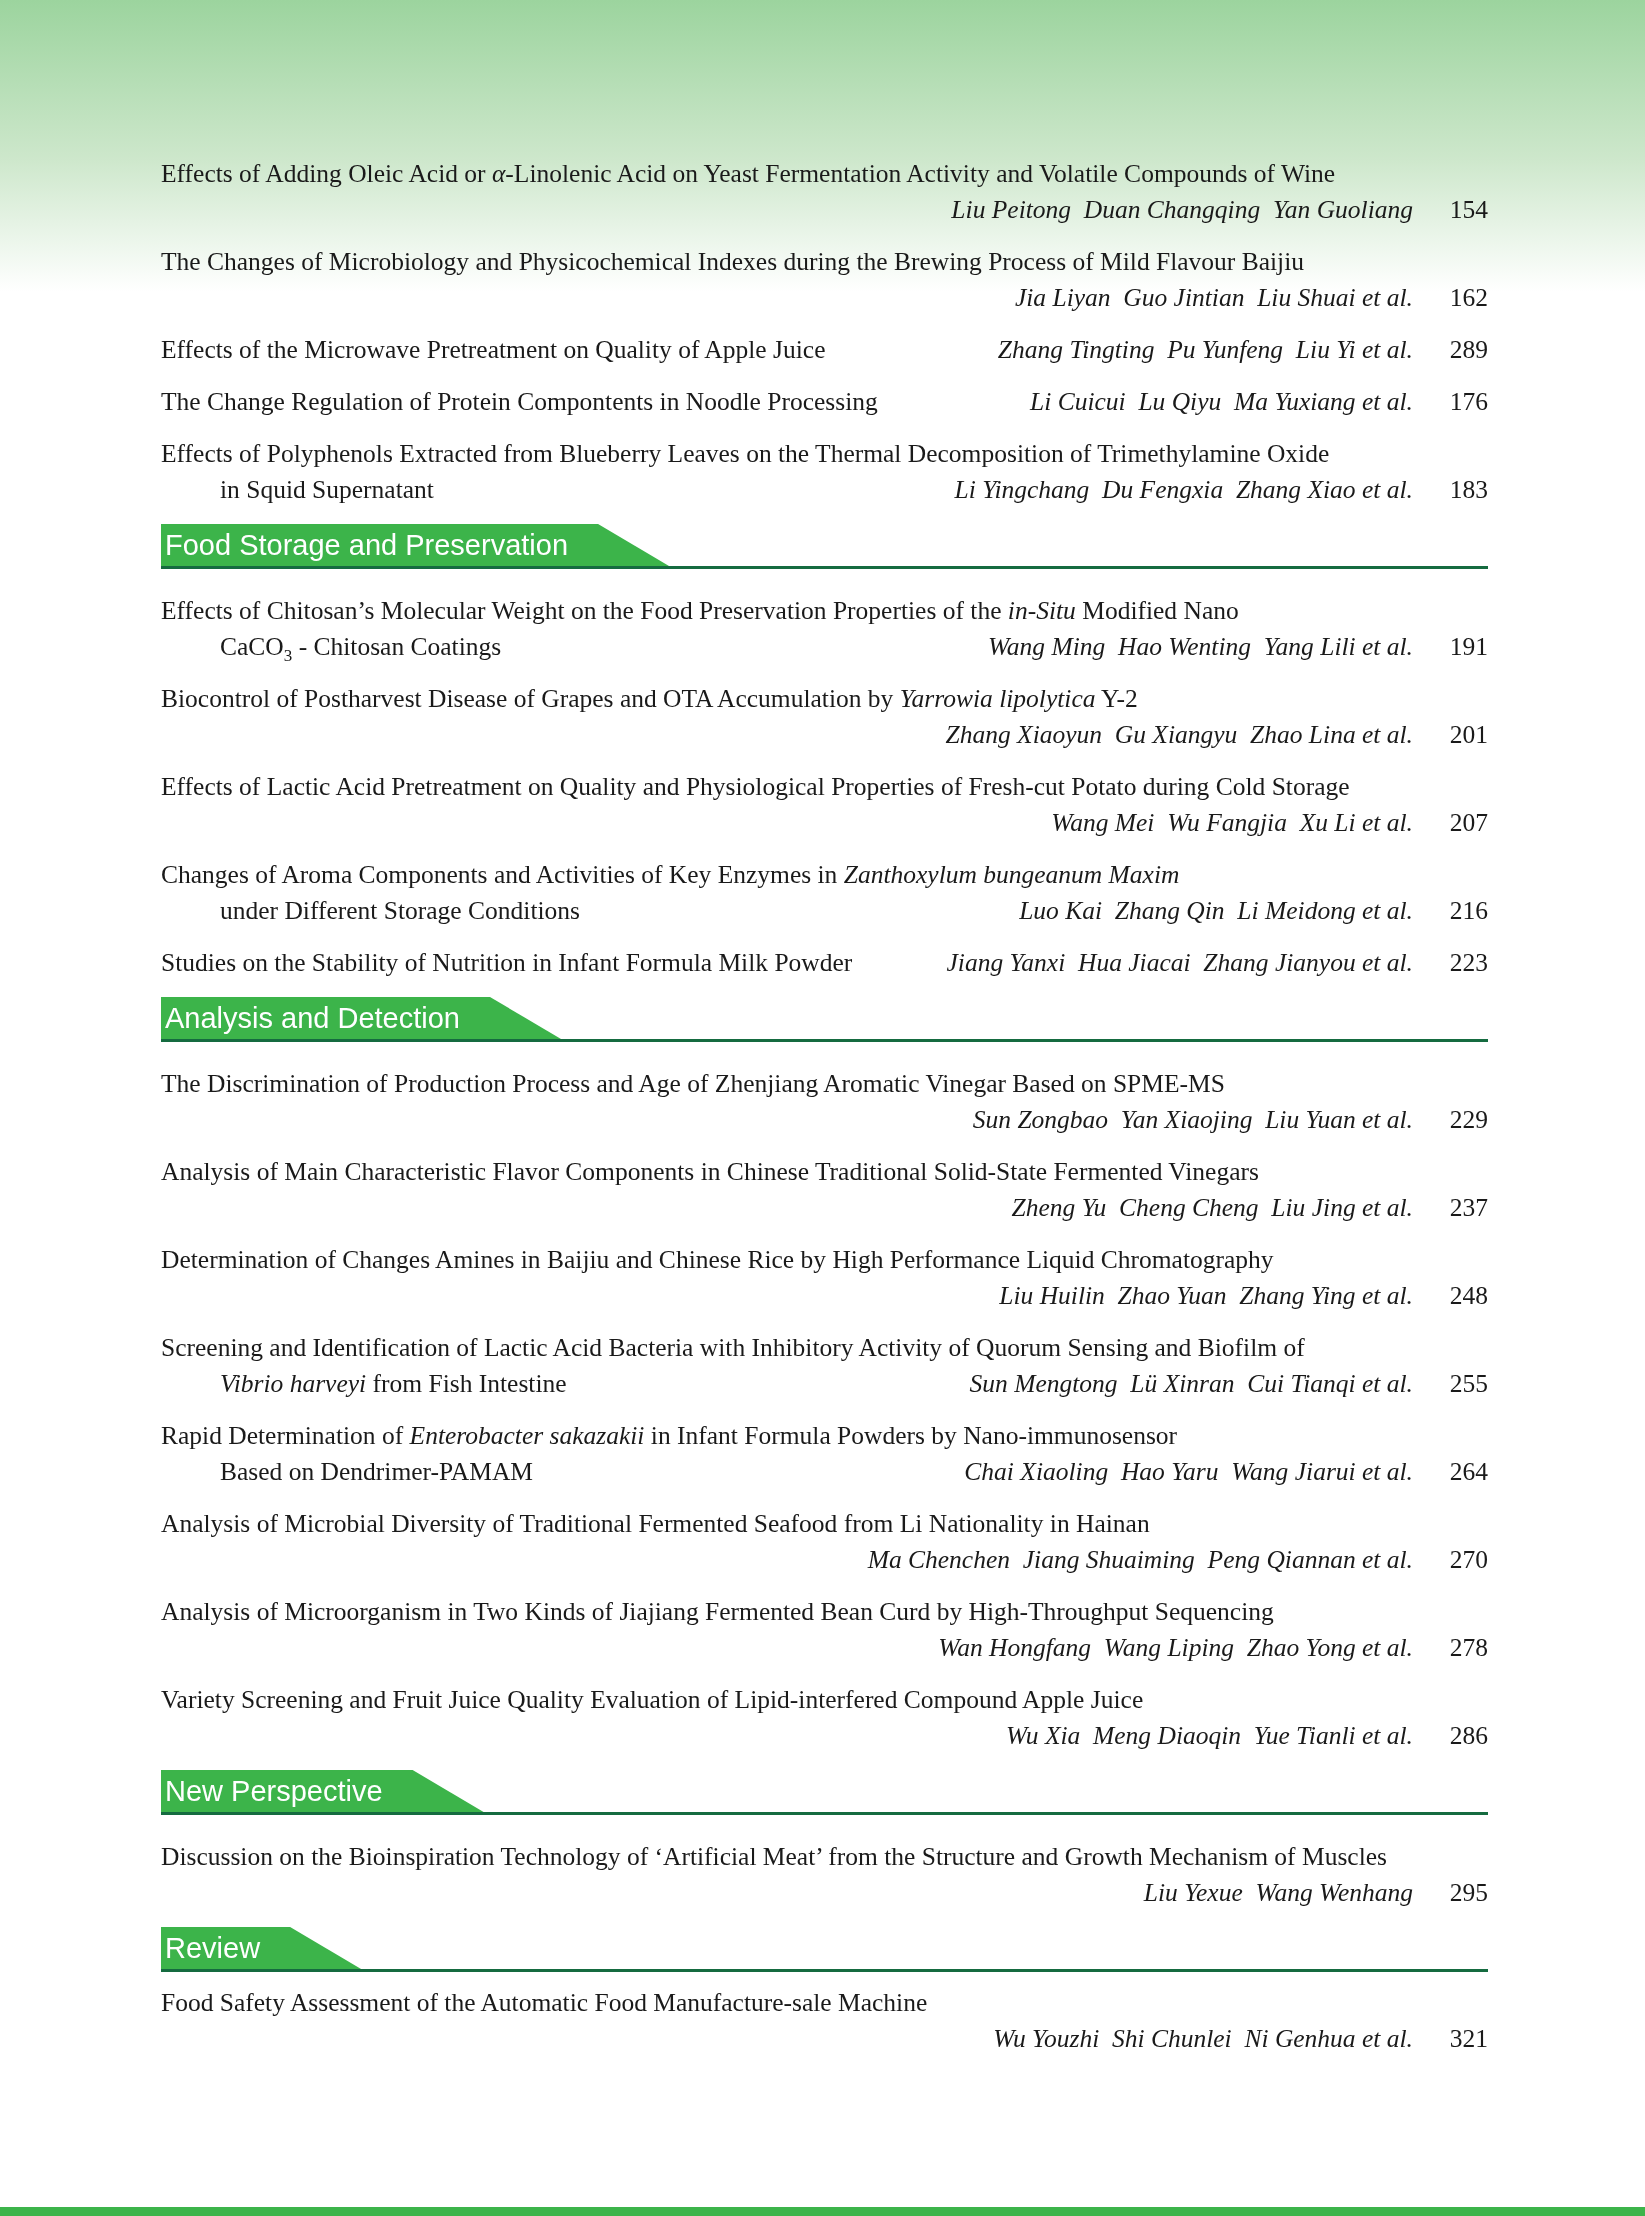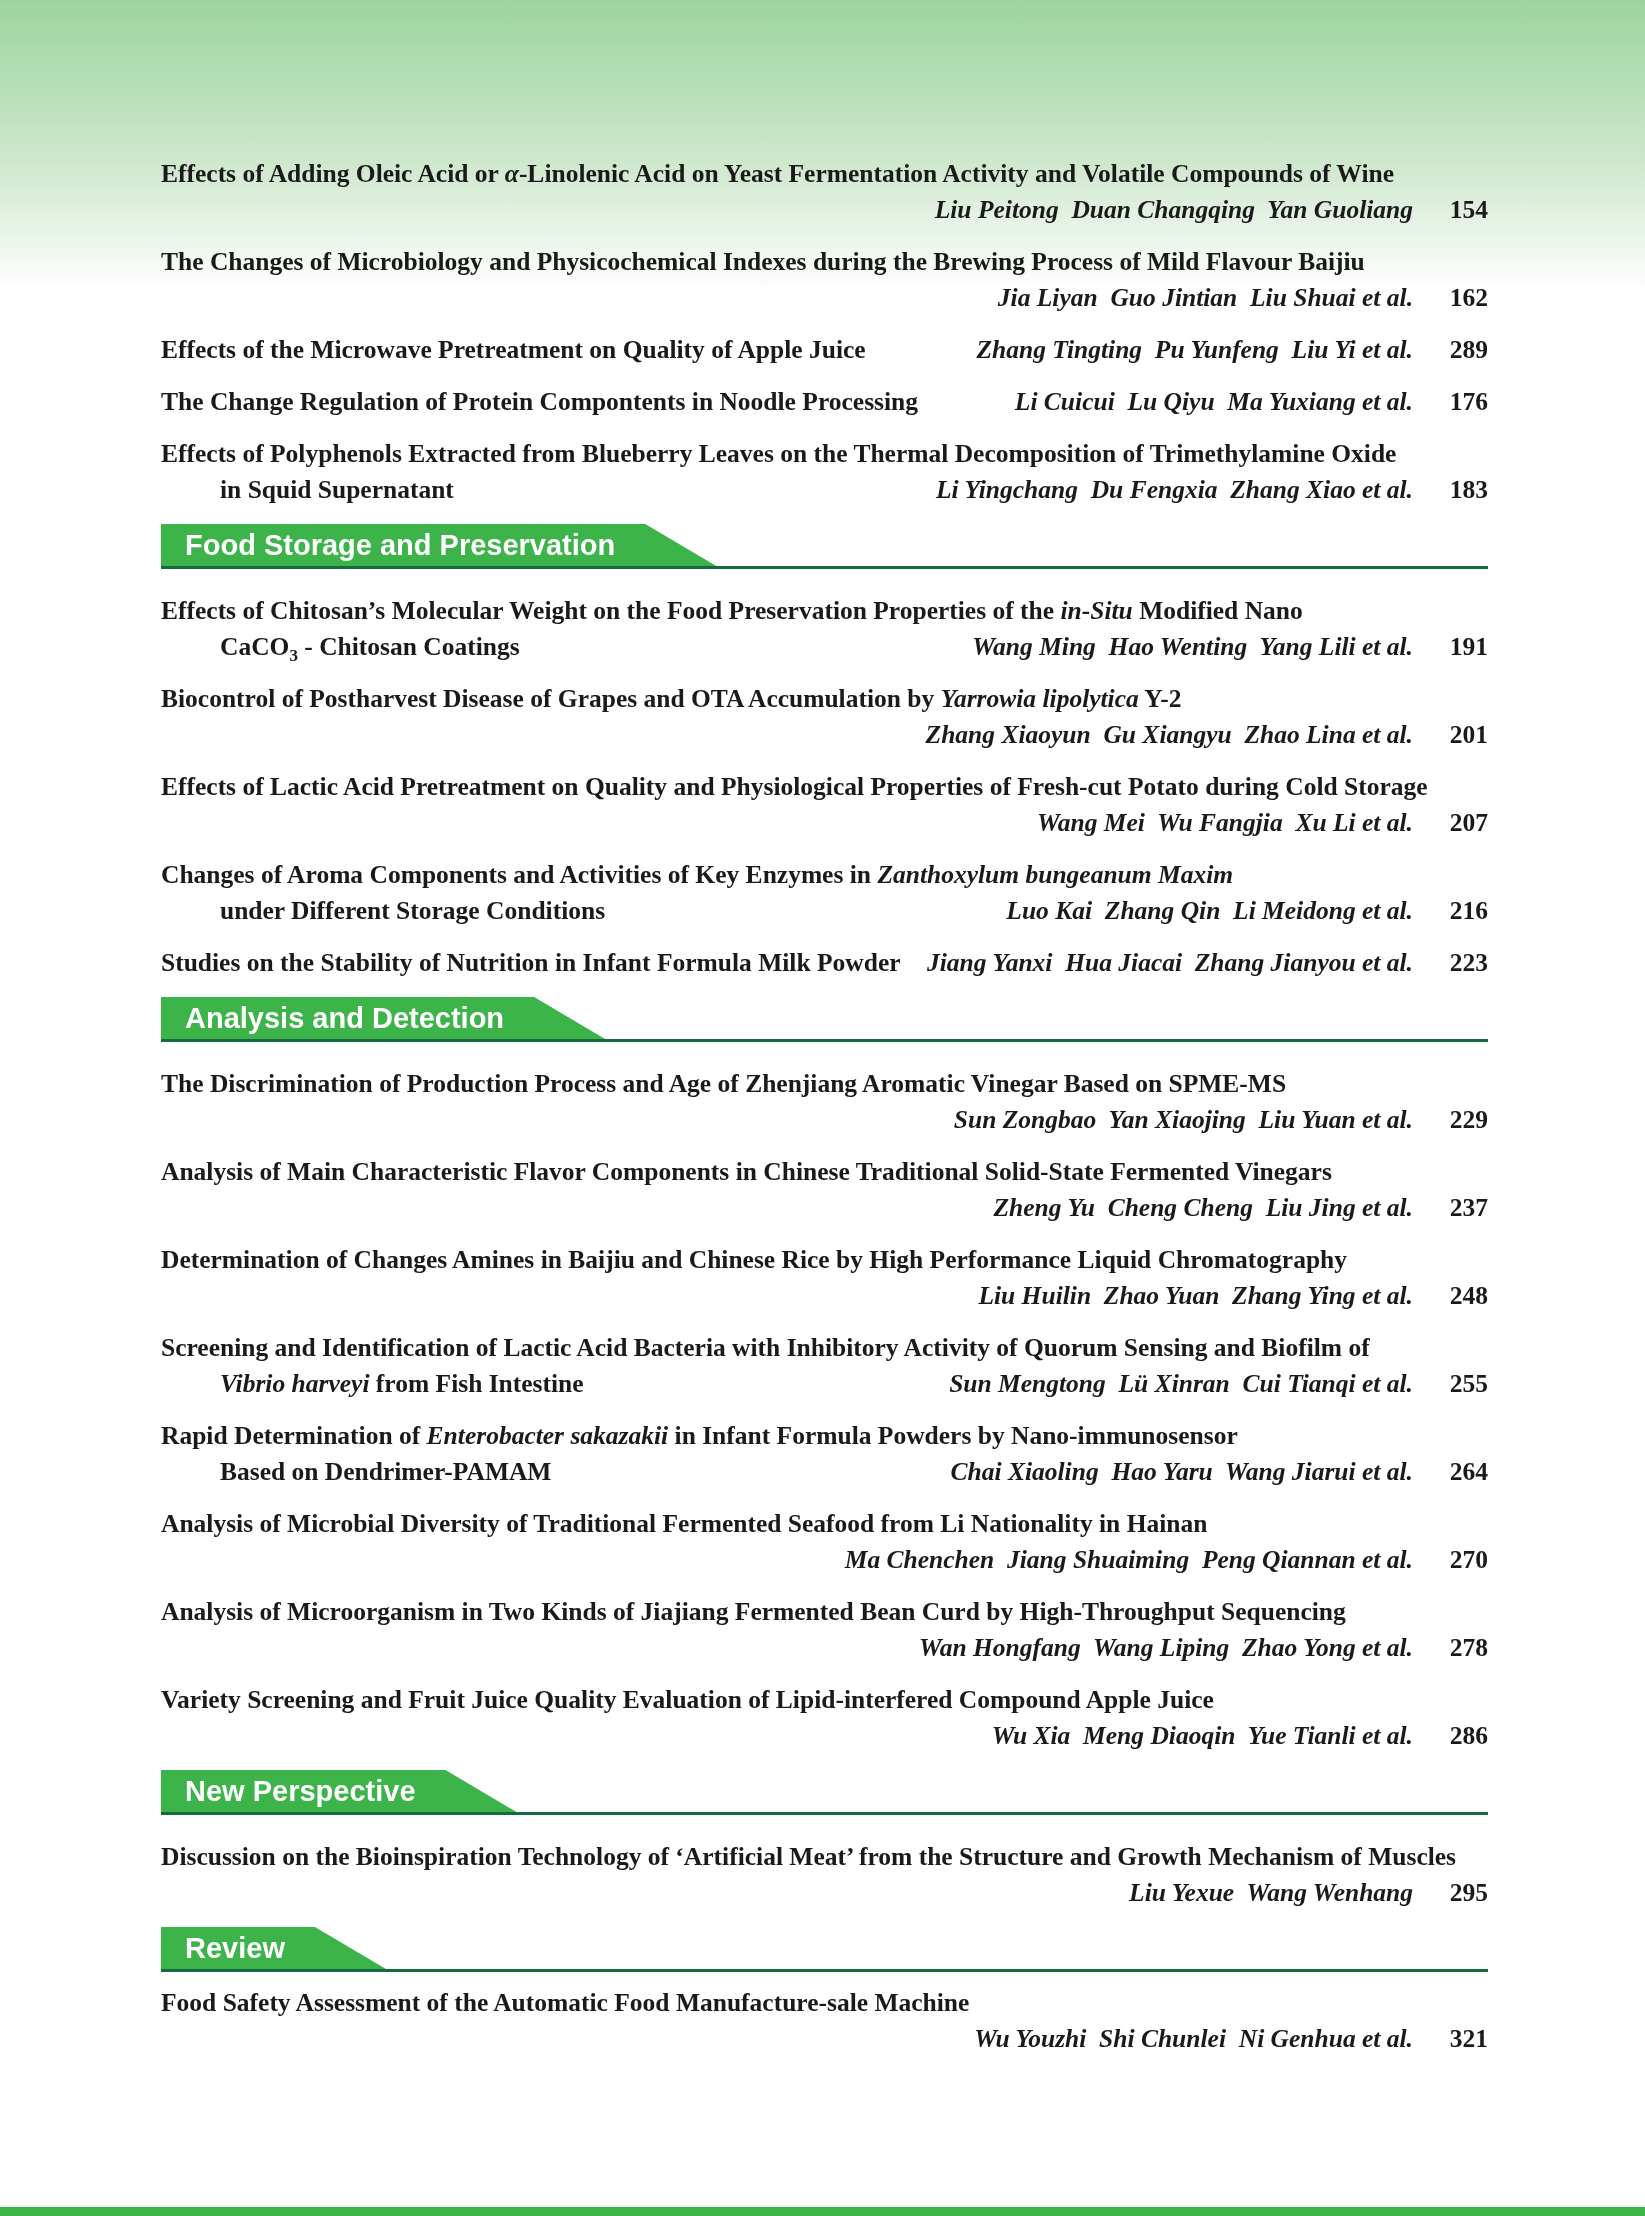--- a/index.html
+++ b/index.html
@@ -8,21 +8,20 @@
     width:1645px;height:2216px;
     overflow:hidden;
     background:linear-gradient(180deg, var(--gradient-top,#9cd49e) 0px, #cde7cb 158px, #ffffff 292px);
     font-family:"Liberation Serif", serif;
     color:var(--text-color,#1a1a1a);
   }
   #toc{
     position:absolute;
     left:161px;top:156px;
     width:1327px;
-    font-weight:bold;
   }
   .entry{margin-bottom:16px;}
   .entry.tight{margin-top:-10.7px;}
   .line{
     display:flex;align-items:baseline;
     font-size:25.5px;line-height:36px;min-height:36px;
   }
   .t-title{white-space:pre-wrap;}
   .t-title.indent{padding-left:59px;}
   .t-title sub{font-size:17px;line-height:0;}
@@ -34,21 +33,21 @@
     border-bottom:3.4px solid var(--rule-green,#156b40);
     margin:12px 0 24px 0;
     font-size:0;
   }
   .banner{
     display:inline-block;vertical-align:bottom;
     background:var(--banner-green,#3cb44a);
     color:#ffffff;
     font-family:"Liberation Sans", sans-serif;
     font-size:29px;line-height:42px;height:42px;
-    padding:0 101px 0 24px;
+    padding:0 101px 0 4px;
     clip-path:polygon(0 0, calc(100% - 71px) 0, 100% 100%, 0 100%);
   }
   #bottom-bar{
     position:absolute;left:0;bottom:0;width:100%;height:8.7px;
     background:var(--banner-green,#3cb44a);
   }
 </style>
 </head>
 <body>
 

